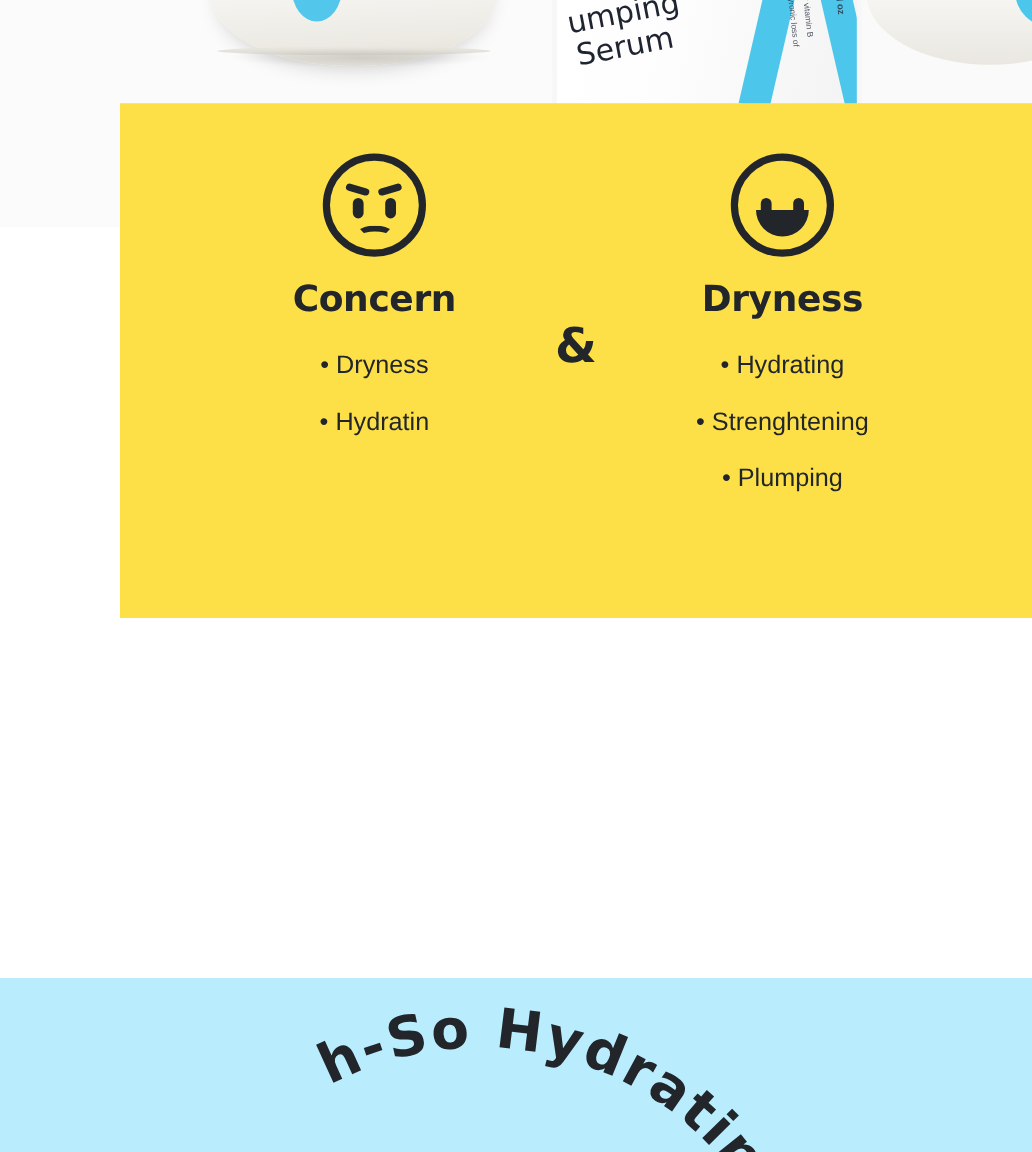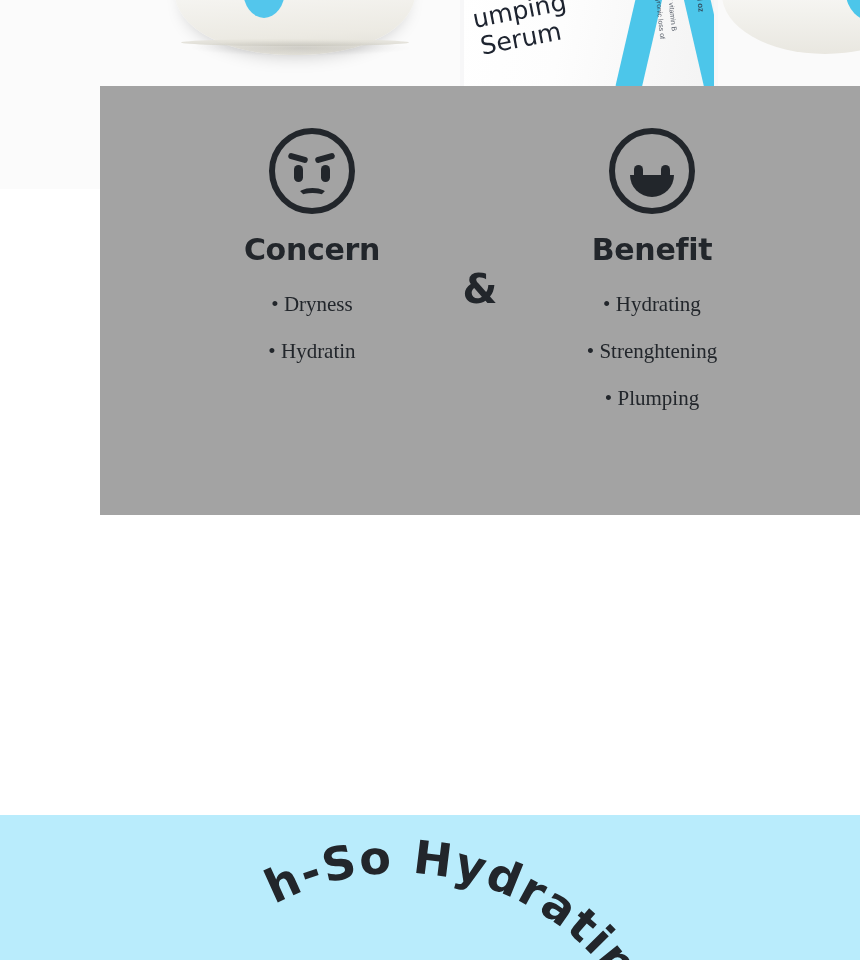--- a/index.html
+++ b/index.html
@@ -120,21 +120,21 @@
     width: 58px; height: 58px;
     background: #4cc6ea;
     border-radius: 50%;
   }
 
   
   .panel {
     position: absolute;
     left: 100px; top: 86px;
     width: 760px; height: 429px;
-    background: #a3a3a3;
+    background: #fde047;
   }
   .panel-cols {
     position: absolute;
     left: 0; top: 0;
     width: 760px; height: 429px;
   }
   .col {
     position: absolute;
     top: 42px;
     width: 300px;
@@ -194,21 +194,20 @@
     font-weight: bold;
     letter-spacing: -0.3px;
     color: #22262b;
     margin-bottom: 14px;
     font-family: "DejaVu Sans", sans-serif;
   }
   .col-list {
     list-style: none;
     margin: 0;
     padding: 0;
-    font-family: Liberation Serif, serif;
   }
   .col-list li {
     font-size: 21px;
     line-height: 47px;
     color: #22262b;
     white-space: pre-line;
   }
 
   .amp {
     position: absolute;
@@ -296,21 +295,21 @@
     </div>
 
     <div class="amp">&amp;</div>
 
     <div class="col col-benefit">
       <div class="face">
         <div class="eye eye-l"></div>
         <div class="eye eye-r"></div>
         <div class="mouth-happy"></div>
       </div>
-      <div class="col-title">Benefit</div>
+      <div class="col-title">Dryness</div>
       <ul class="col-list">
         <li>• Hydrating</li>
         <li>• Strenghtening</li>
         <li>• Plumping</li>
       </ul>
     </div>
 
   </div>
 </div>
 

